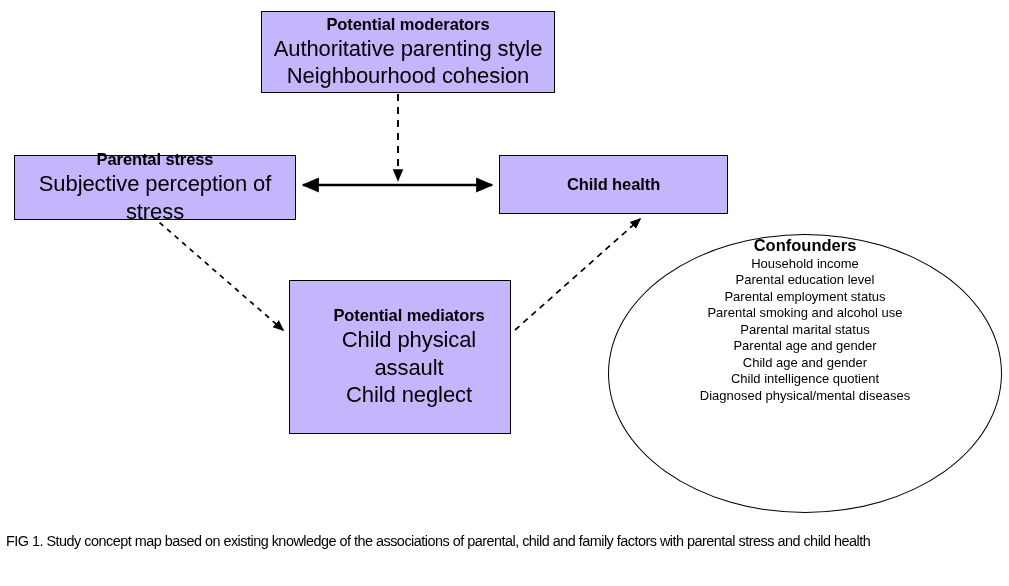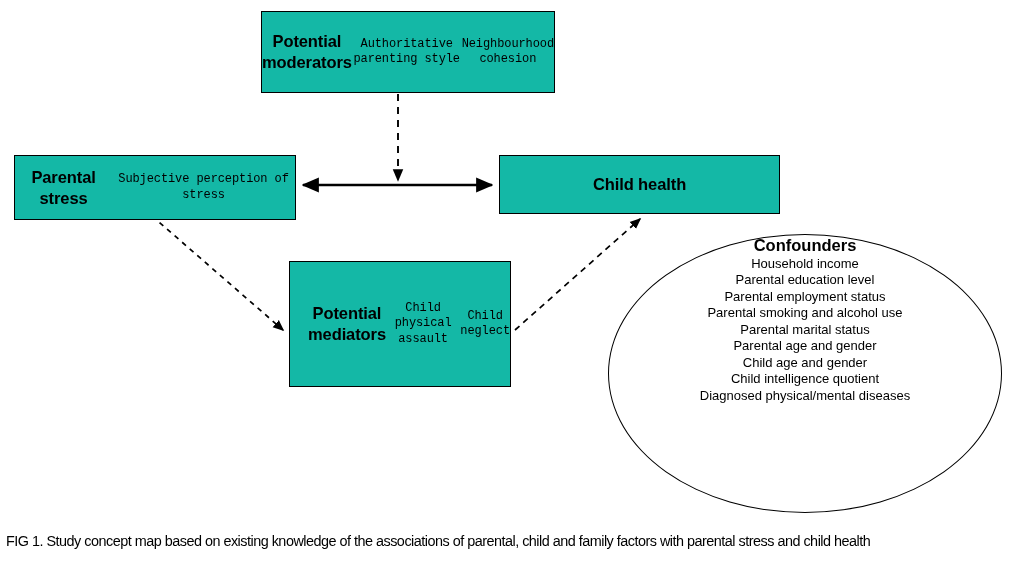--- a/index.html
+++ b/index.html
@@ -18,50 +18,50 @@
   #figure {
     position: absolute;
     left: 0; top: 0;
     width: 1009px;
     height: 586px;
   }
   .node {
     position: absolute;
     box-sizing: border-box;
     border: 1.6px solid #000000;
-    background: #14b8a6;
+    background: #c4b5fd;
     display: flex;
+    flex-direction: column;
     align-items: center;
     justify-content: center;
     text-align: center;
     line-height: 1.26;
     z-index: 3;
   }
   .node .title {
     font-weight: bold;
     font-size: 16.5px;
     letter-spacing: -0.1px;
   }
   .node .line {
-    font-size: 12px;
+    font-size: 22px;
     letter-spacing: -0.1px;
-    font-family: Liberation Mono, monospace;
   }
   
   #node-moderators {
     left: 261px; top: 11px; width: 294px; height: 82px;
   }
   #node-parental-stress {
     left: 14px; top: 155px; width: 282px; height: 65px;
   }
   #node-child-health {
-    left: 499px; top: 155px; width: 281px; height: 59px;
+    left: 499px; top: 155px; width: 229px; height: 59px;
   }
   #node-mediators {
-    left: 289px; top: 261px; width: 222px; height: 126px; padding-left: 18px;
+    left: 289px; top: 280px; width: 222px; height: 154px; padding-left: 18px;
   }
   #node-confounders {
     position: absolute;
     left: 608px; top: 234px;
     width: 394px; height: 279px;
     border: 1.6px solid #000000;
     border-radius: 50%;
     background: #ffffff;
     box-sizing: border-box;
     display: flex;

